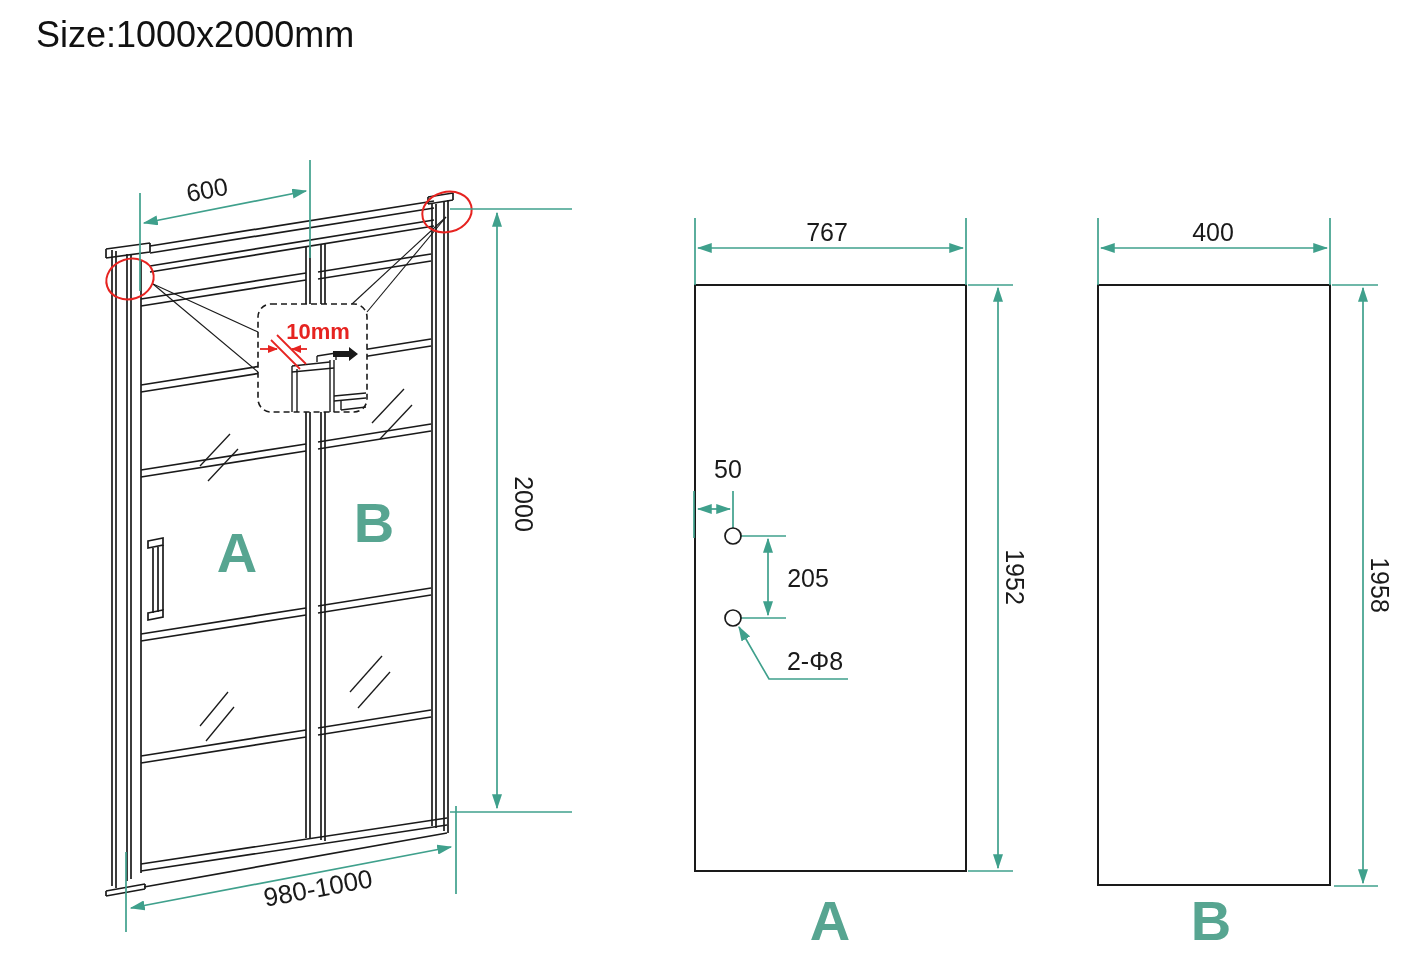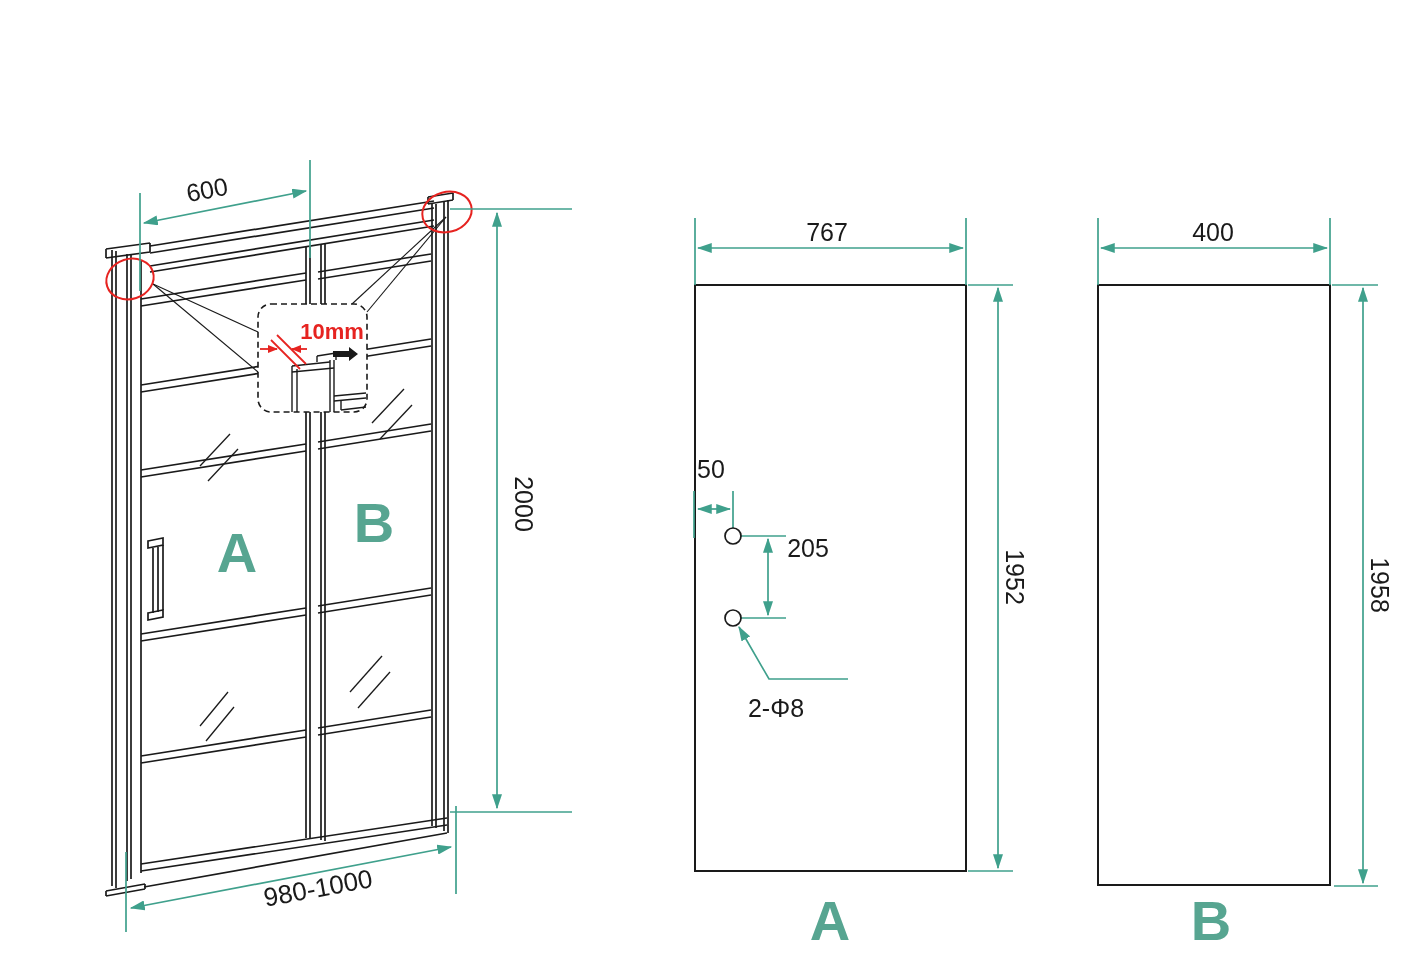--- a/index.html
+++ b/index.html
@@ -200,32 +200,33 @@
         <line x1="1098" y1="218" x2="1098" y2="285"></line>
         <line x1="1330" y1="218" x2="1330" y2="285"></line>
         <line x1="1101" y1="248" x2="1327" y2="248" marker-start="url(#ta)" marker-end="url(#ta)"></line>
         <line x1="1332" y1="285" x2="1378" y2="285"></line>
         <line x1="1334" y1="886" x2="1378" y2="886"></line>
         <line x1="1363" y1="288" x2="1363" y2="883" marker-start="url(#ta)" marker-end="url(#ta)"></line>
       </g>
     </g>
   </svg>
 
+  <div class="title">Size:1000x2000mm</div>
 
   <div class="lbl rot-11" style="left:207px;top:190px;">600</div>
   <div class="lbl rot90" style="left:523px;top:504px;">2000</div>
   <div class="lbl rot-10" style="left:318px;top:888px;font-size:26px;">980-1000</div>
-  <div class="lbl red-lbl" style="left:332px;top:332px;">10mm</div>
+  <div class="lbl red-lbl" style="left:318px;top:332px;">10mm</div>
   <div class="lbl teal-letter" style="left:237px;top:553px;">A</div>
   <div class="lbl teal-letter" style="left:374px;top:523px;">B</div>
 
   <div class="lbl" style="left:827px;top:232px;">767</div>
   <div class="lbl rot90" style="left:1014px;top:577px;">1952</div>
-  <div class="lbl" style="left:711px;top:469px;">50</div>
-  <div class="lbl" style="left:808px;top:548px;">205</div>
-  <div class="lbl" style="left:776px;top:661px;margin-top:47px;">2-Φ8</div>
+  <div class="lbl" style="left:728px;top:469px;">50</div>
+  <div class="lbl" style="left:808px;top:578px;">205</div>
+  <div class="lbl" style="left:815px;top:661px;">2-Φ8</div>
   <div class="lbl teal-letter" style="left:830px;top:921px;">A</div>
 
   <div class="lbl" style="left:1213px;top:232px;">400</div>
   <div class="lbl rot90" style="left:1379px;top:585px;">1958</div>
   <div class="lbl teal-letter" style="left:1211px;top:921px;">B</div>
 
 </div>
 
 </body></html>

